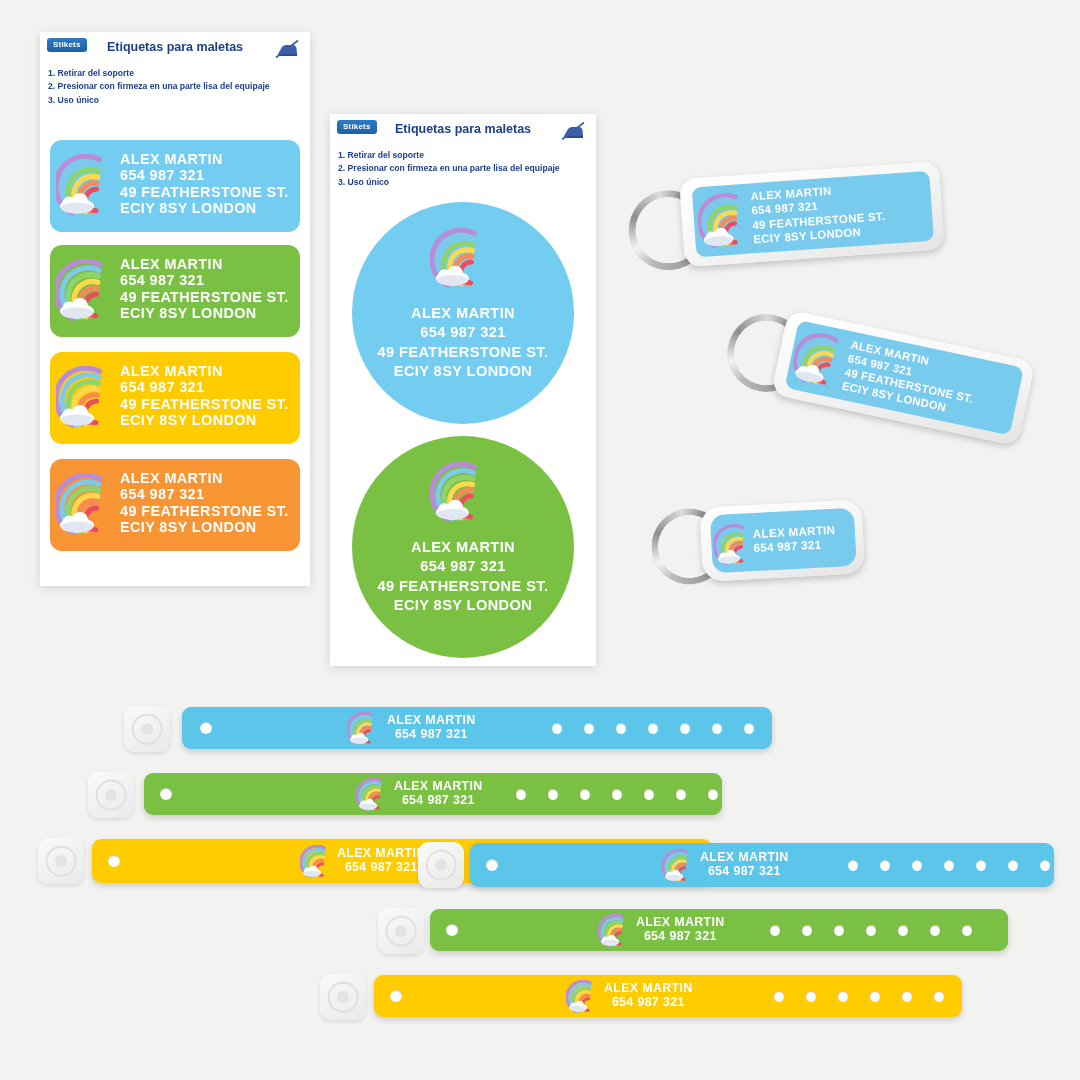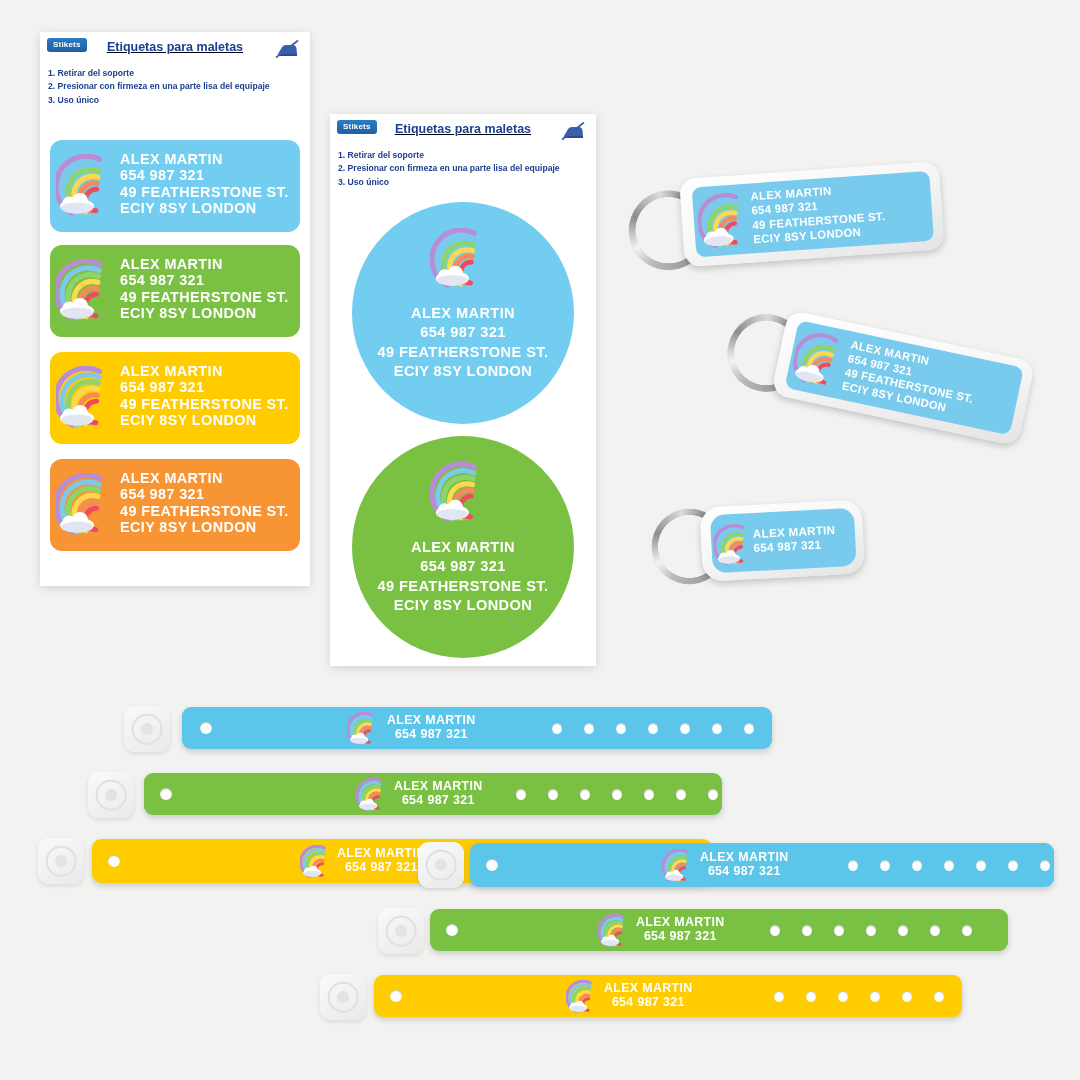--- a/index.html
+++ b/index.html
@@ -10,21 +10,21 @@
     overflow: hidden;
   }
   #stage { position: relative; width: 1080px; height: 1080px; }
 
   
   .sheet {
     position: absolute;
     background: #ffffff;
     box-shadow: 0 2px 9px rgba(0,0,0,.13);
   }
-  .sheet-head { position: relative; height: 30px; text-decoration: underline; }
+  .sheet-head { position: relative; height: 30px; }
   .logo {
     position: absolute; left: 7px; top: 6px;
     background: linear-gradient(#2b7cc4,#1f5fa5);
     color: #fff; font-size: 8px; font-weight: bold;
     padding: 2px 6px 3px 6px; border-radius: 3px;
     letter-spacing: .2px;
   }
   .logo::after {
     content: ""; position: absolute; right: -3px; top: 1px;
     width: 7px; height: 8px; background: #f0a33c;

